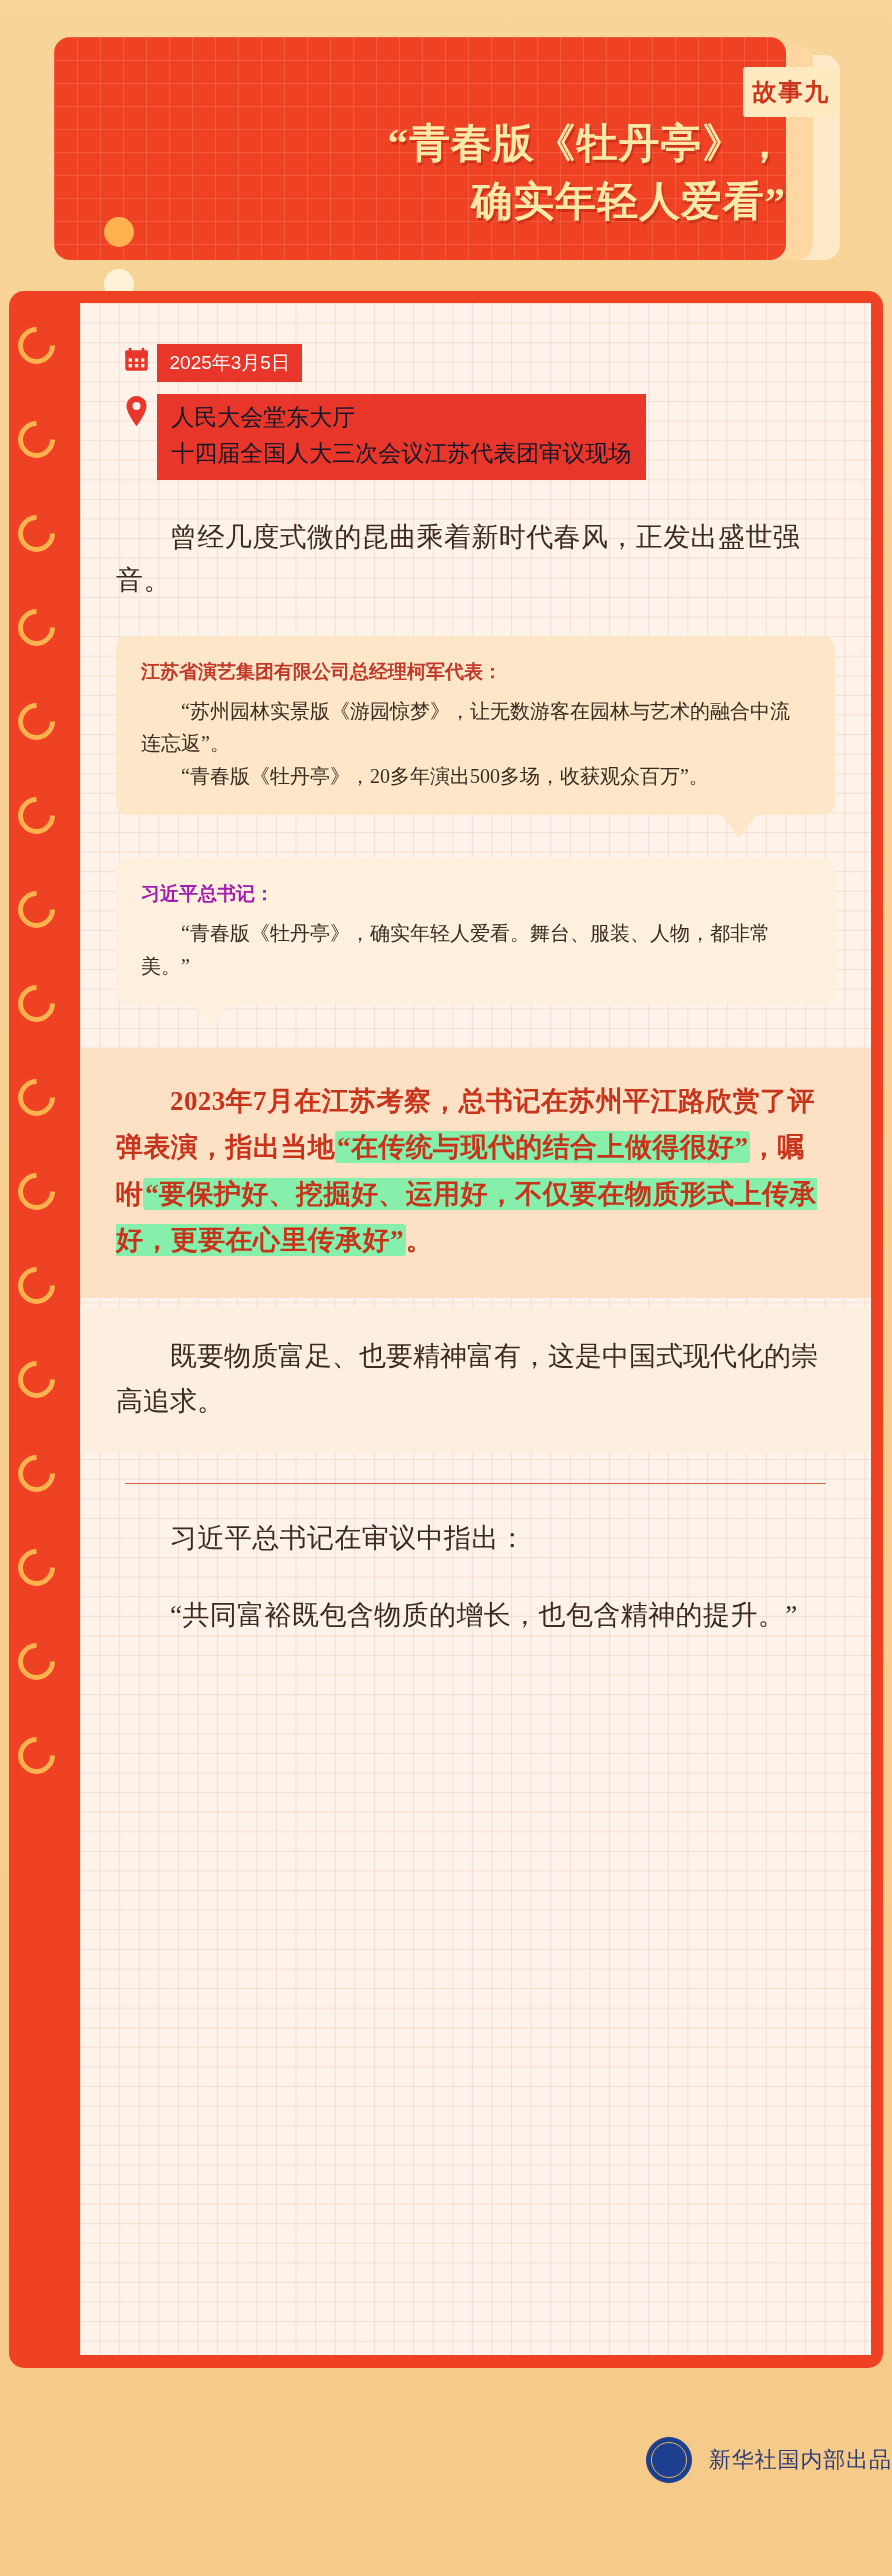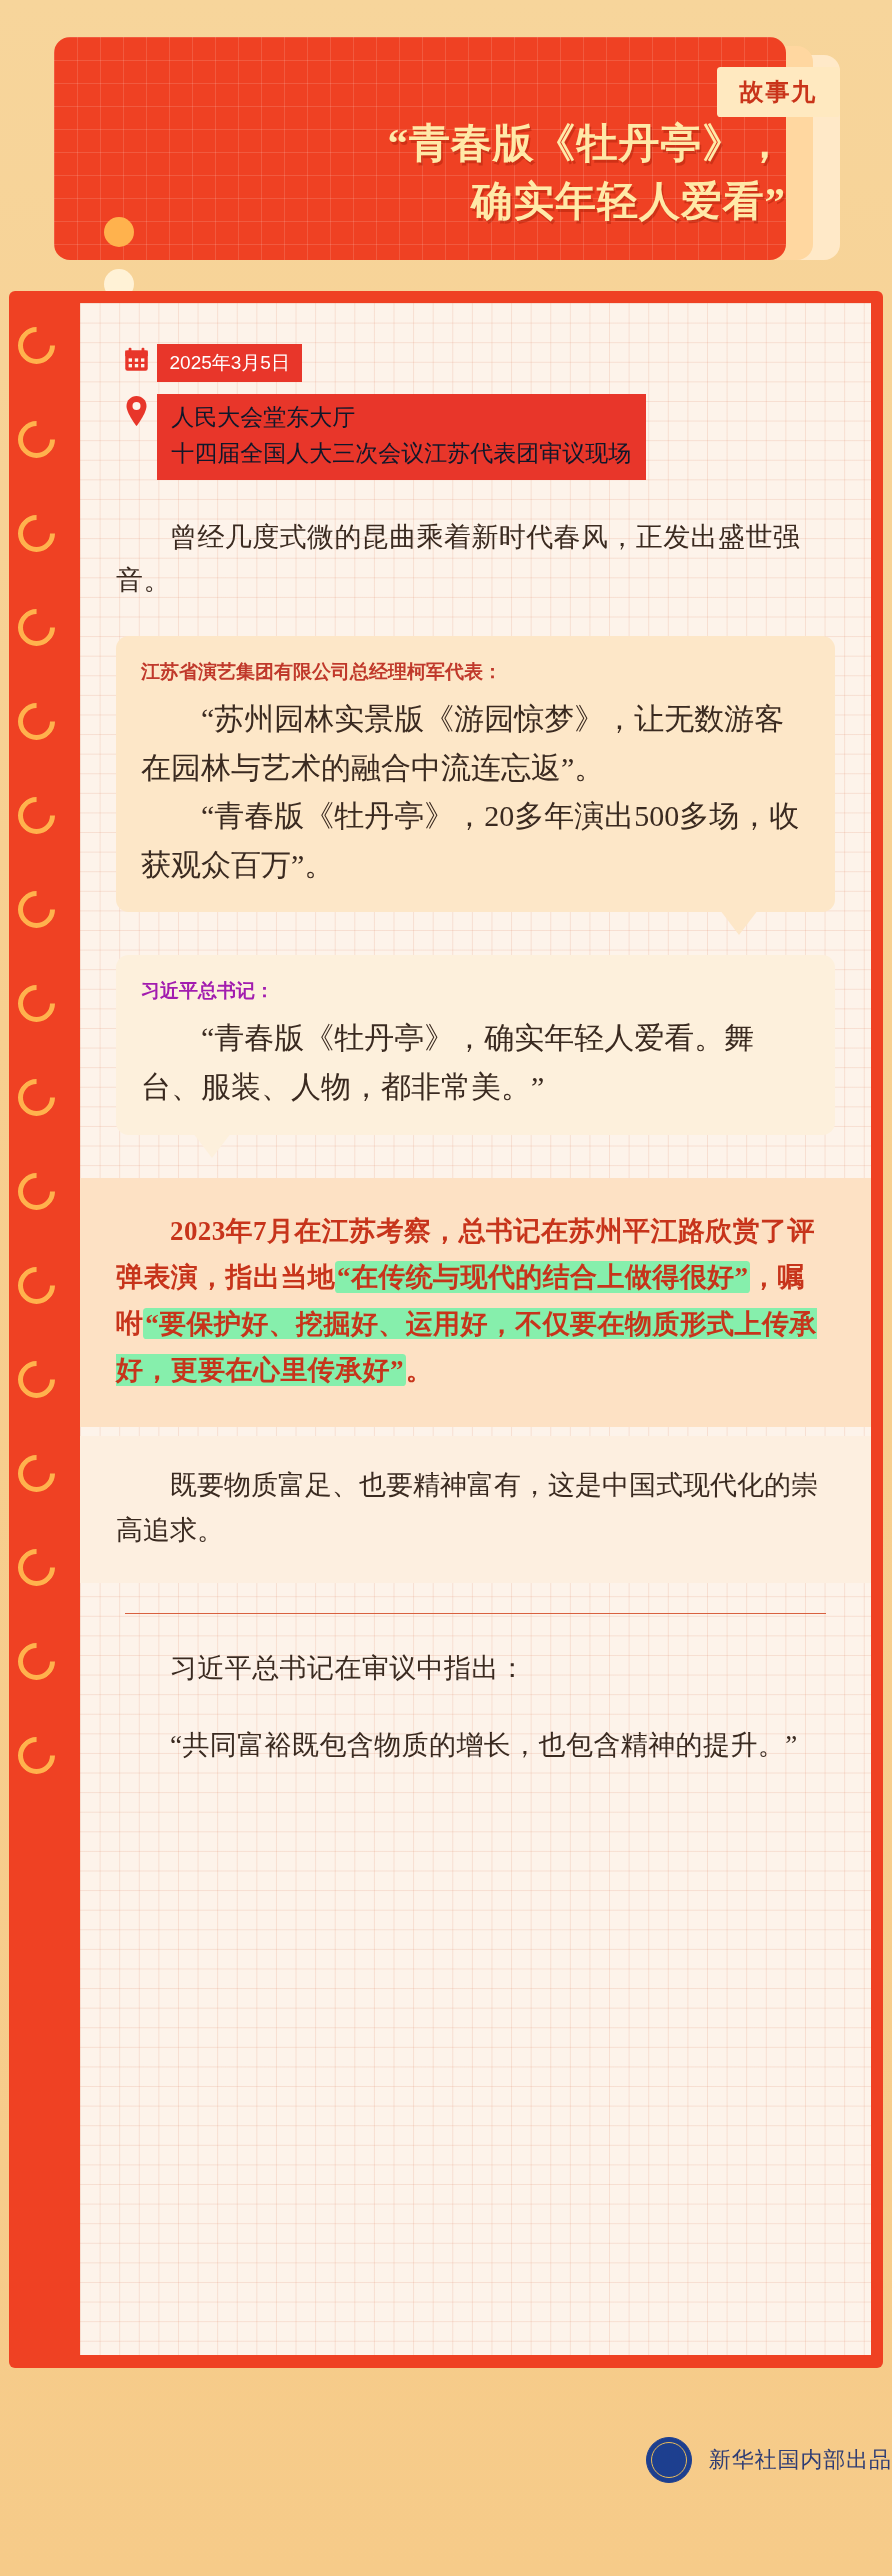--- a/index.html
+++ b/index.html
@@ -49,21 +49,21 @@
     overflow: visible;
   }
   .story-badge {
     position: absolute;
     right: -54px; top: 30px;
     background: #ffe9c0;
     color: #c9341a;
     font-size: 24px;
     font-weight: bold;
     letter-spacing: 1.8px;
-    padding: 9px 23px;
+    padding: 9px 10px;
     border-radius: 3.6px;
     white-space: nowrap;
   }
   .header-title {
     position: absolute;
     left: 0; right: 0;
     top: 77px;
     text-align: right;
     color: #ffe9a8;
     font-size: 41px;
@@ -80,21 +80,21 @@
     left: 59px;
   }
   .dot-o.d1 { top: 187px; background: #ffb24d; }
   .dot-o.d2 { top: 239px; background: #fff2d6; }
 
   
   .main-frame {
     position: relative;
     margin: 10.7px 9px 0 9px;
     background: #ef4123;
-    border-radius: 6px;
+    border-radius: 15px;
     padding: 12.5px 12.5px 12.5px 71px;
   }
   .rings {
     position: absolute;
     left: 9px; top: 36px;
     width: 54px; bottom: 36px;
   }
   .ring {
     width: 37px; height: 37px;
     border: 5.4px solid #ffb24d;
@@ -180,21 +180,21 @@
   .bubble.light:after { border-top-color: #fdf0dc; }
   .bubble-speaker {
     font-size: 19px;
     font-weight: bold;
     color: #c0392b;
     margin-bottom: 9px;
     line-height: 1.5;
   }
   .bubble.light .bubble-speaker { color: #a21caf; }
   .bubble-line {
-    font-size: 30px;
+    font-size: 20px;
     line-height: 1.62;
     color: #3a2a20;
     text-indent: 2em;
     margin-top: 0;
   }
 
   
   .hl-section {
     background: #fde1c4;
     margin: 9px -36px;

